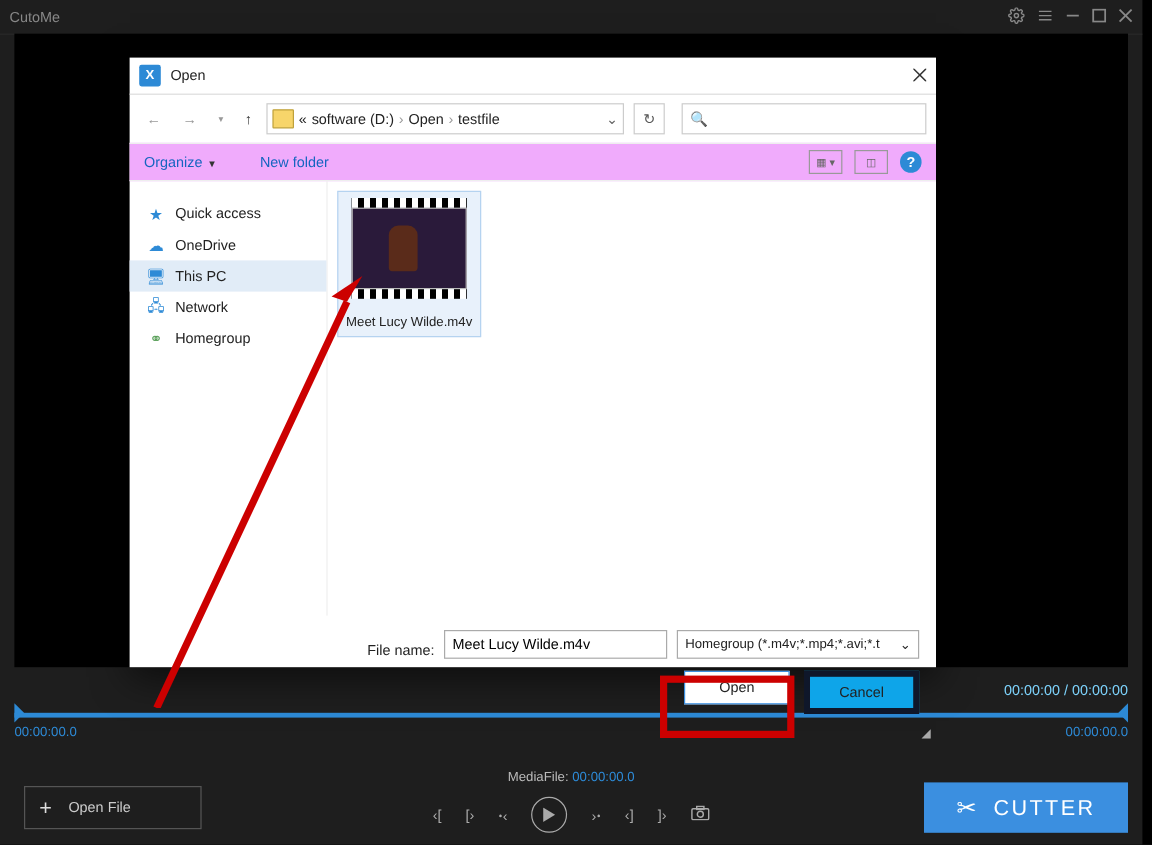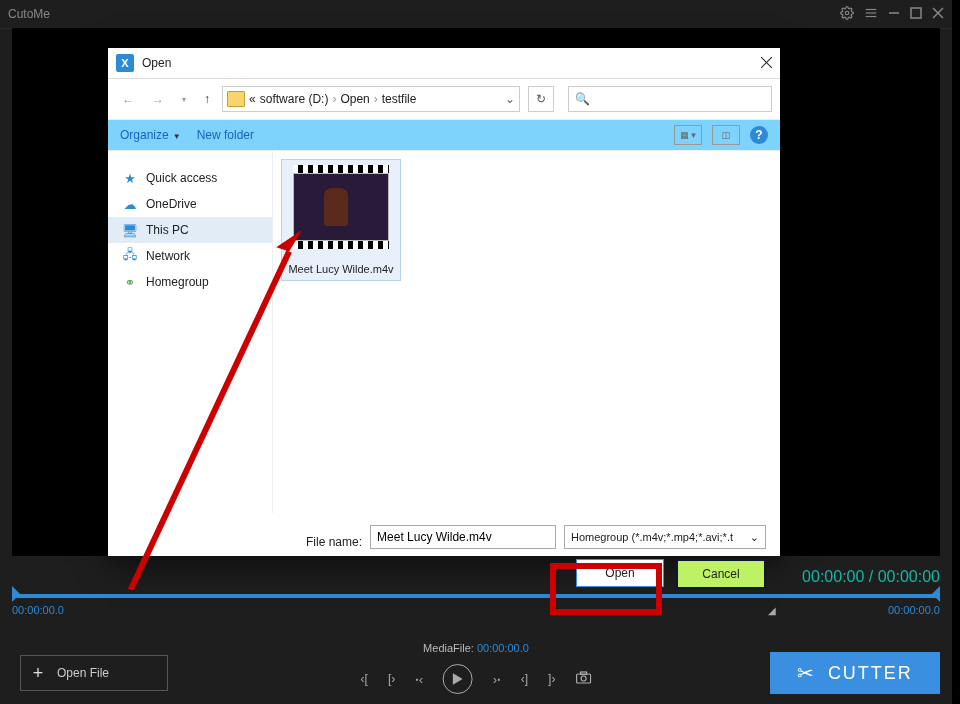--- a/index.html
+++ b/index.html
@@ -3,21 +3,21 @@
 <meta charset="utf-8">
 <style>
   html,body{margin:0;padding:0;width:960px;height:704px;background:#000;font-family:"Segoe UI",Arial,sans-serif;font-size:12px;color:#ccc;overflow:hidden}
   .app{width:952px;height:704px;background:#1e1e1e;position:relative}
   .titlebar{height:28px;display:flex;align-items:center;padding:0 8px;color:#888;border-bottom:1px solid #2a2a2a}
   .titlebar .title{flex:1}
   .titlebar .tb-icons{display:flex;gap:10px;align-items:center}
   .titlebar .tb-icons span{color:#888}
   .stage{position:absolute;top:28px;left:12px;right:12px;bottom:148px;background:#000}
   .timeline-area{position:absolute;left:12px;right:12px;bottom:46px;height:90px}
-  .time-labels{position:absolute;top:0;right:0;color:#14b8a6;font-size:16px}
+  .time-labels{position:absolute;top:0;right:0;color:#7dd3fc;font-size:12px}
   .timeline-track{position:absolute;top:26px;left:0;right:0;height:4px;background:#2d8ad6}
   .timeline-start{position:absolute;top:18px;left:0;width:0;height:0;border-left:8px solid #2d8ad6;border-top:8px solid transparent;border-bottom:8px solid transparent}
   .timeline-end{position:absolute;top:18px;right:0;width:0;height:0;border-right:8px solid #2d8ad6;border-top:8px solid transparent;border-bottom:8px solid transparent}
   .tl-time{position:absolute;top:36px;color:#2d8ad6;font-size:11px}
   .bottom-bar{position:absolute;left:0;right:0;bottom:0;height:56px;display:flex;align-items:center}
   .open-file-area{margin-left:20px;margin-bottom:6px}
   .open-file-btn{width:130px;height:34px;border:1px solid #555;display:flex;align-items:center;color:#ccc;font-size:12px;padding:0 8px;gap:10px}
   .plus-icon{display:inline-flex;width:18px;height:18px;align-items:center;justify-content:center;font-size:18px;color:#ddd}
   .duration-row{position:absolute;left:50%;transform:translateX(-50%);bottom:50px;font-size:11px;color:#bbb}
   .duration-row .dval{color:#2d8ad6}
@@ -36,21 +36,21 @@
   .nav-arrow{color:#999;padding:2px 6px}
   .nav-arrow.active{color:#333}
   .addr-bar{flex:1;height:24px;border:1px solid #ccc;display:flex;align-items:center;padding:0 4px;gap:4px;font-size:12px}
   .addr-bar .folder-ic{width:16px;height:14px;background:#f7d56a;border:1px solid #bfa13a;border-radius:1px}
   .addr-bar .sep{color:#999}
   .addr-bar .dd{margin-left:auto;color:#666}
   .refresh{width:24px;height:24px;border:1px solid #ccc;display:flex;align-items:center;justify-content:center;margin-left:2px;color:#555}
   .search{width:190px;height:24px;border:1px solid #ccc;margin-left:8px;display:flex;align-items:center;padding:0 6px;color:#888}
   .search input{border:none;outline:none;flex:1;font-size:12px}
   .search .mag{color:#888}
-  .dlg-tool{height:30px;border-bottom:1px solid #eee;border-top:1px solid #eee;display:flex;align-items:center;padding:0 12px;gap:16px;background:#7dd3fc}
+  .dlg-tool{height:30px;border-bottom:1px solid #eee;border-top:1px solid #eee;display:flex;align-items:center;padding:0 12px;gap:36px;background:#f0abfc}
   .dlg-tool .org{color:#1565c0}
   .dlg-tool .org .tri{font-size:8px;color:#333;margin-left:4px}
   .dlg-tool .nf{color:#1565c0}
   .dlg-tool .right-tools{margin-left:auto;display:flex;gap:10px;align-items:center}
   .view-ic{width:26px;height:18px;border:1px solid #999;display:flex;align-items:center;justify-content:center;font-size:9px;color:#666;position:relative}
   .help-ic{width:18px;height:18px;border-radius:50%;background:#2d8ad6;color:#fff;display:flex;align-items:center;justify-content:center;font-weight:bold;font-size:12px}
   .dlg-body{display:flex;height:362px}
   .nav-pane{width:164px;border-right:1px solid #eee;padding:14px 0}
   .nav-item{display:flex;align-items:center;gap:8px;padding:5px 14px}
   .nav-item.sel{background:#e1ecf7}
@@ -62,21 +62,21 @@
   .thumb:before{top:-9px}
   .thumb:after{bottom:-9px}
   .thumb .body{position:absolute;left:30px;top:14px;width:24px;height:38px;background:#5a2b1a;border-radius:8px 8px 3px 3px}
   .file-item .fname{margin-top:12px;text-align:center;font-size:11px;line-height:1.3}
   .dlg-foot{height:84px;padding:12px 14px 8px;display:flex;flex-direction:column;gap:10px;position:relative}
   .fn-row{display:flex;align-items:flex-end;gap:8px}
   .fn-row label{margin-left:184px}
   .fn-input{flex:1;height:22px;border:1px solid #aaa;padding:0 6px;font-size:12px}
   .ft-select{width:188px;height:22px;border:1px solid #aaa;padding:0 6px;font-size:11px;display:flex;align-items:center;justify-content:space-between;white-space:nowrap;overflow:hidden}
   .btn-row{display:flex;justify-content:flex-end;gap:12px}
-  .btn{width:86px;height:26px;border:2px solid #0f172a;background:#bef264;display:flex;align-items:center;justify-content:center;font-size:12px}
+  .btn{width:86px;height:26px;border:5px solid #0f172a;background:#0ea5e9;display:flex;align-items:center;justify-content:center;font-size:12px}
   .btn.primary{border:1px solid #3b8fe0;background:#fff}
   .red-box{position:absolute;right:118px;bottom:2px;width:100px;height:40px;border:6px solid #c00;pointer-events:none}
   .dlg-resize{position:absolute;right:2px;bottom:2px;width:10px;height:10px;color:#aaa;font-size:10px}
 
   .arrow-ann{position:absolute;top:230px;left:112px;width:260px;height:360px;pointer-events:none}
 </style>
 </head>
 <body>
 
 <div class="app">

